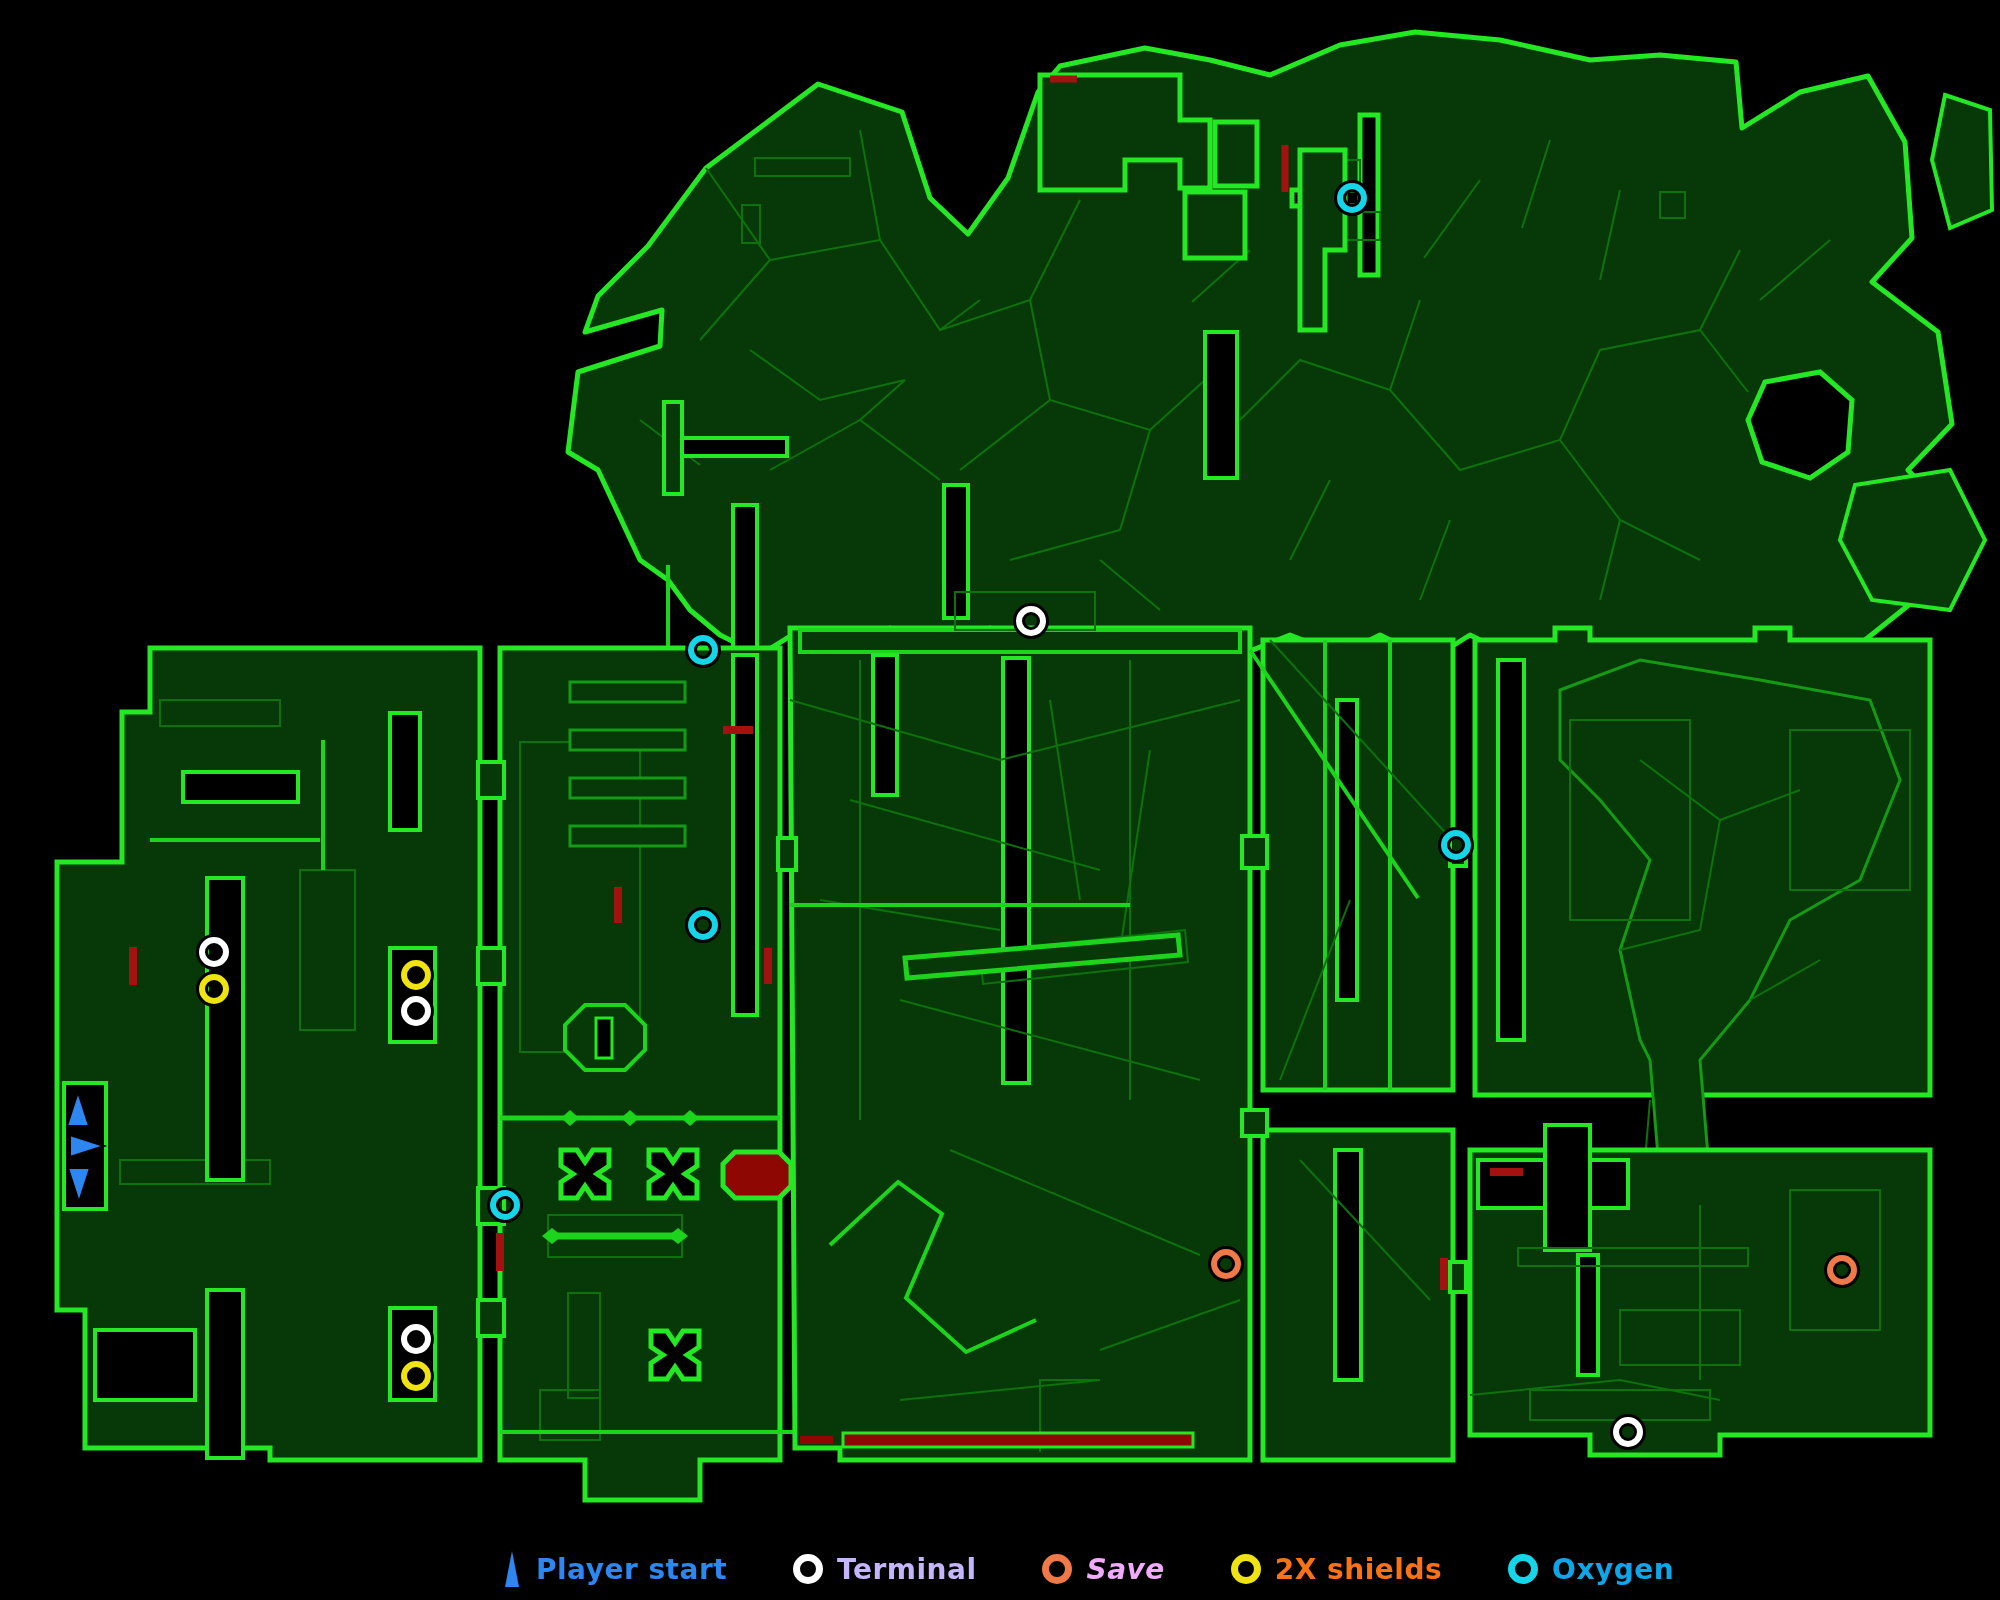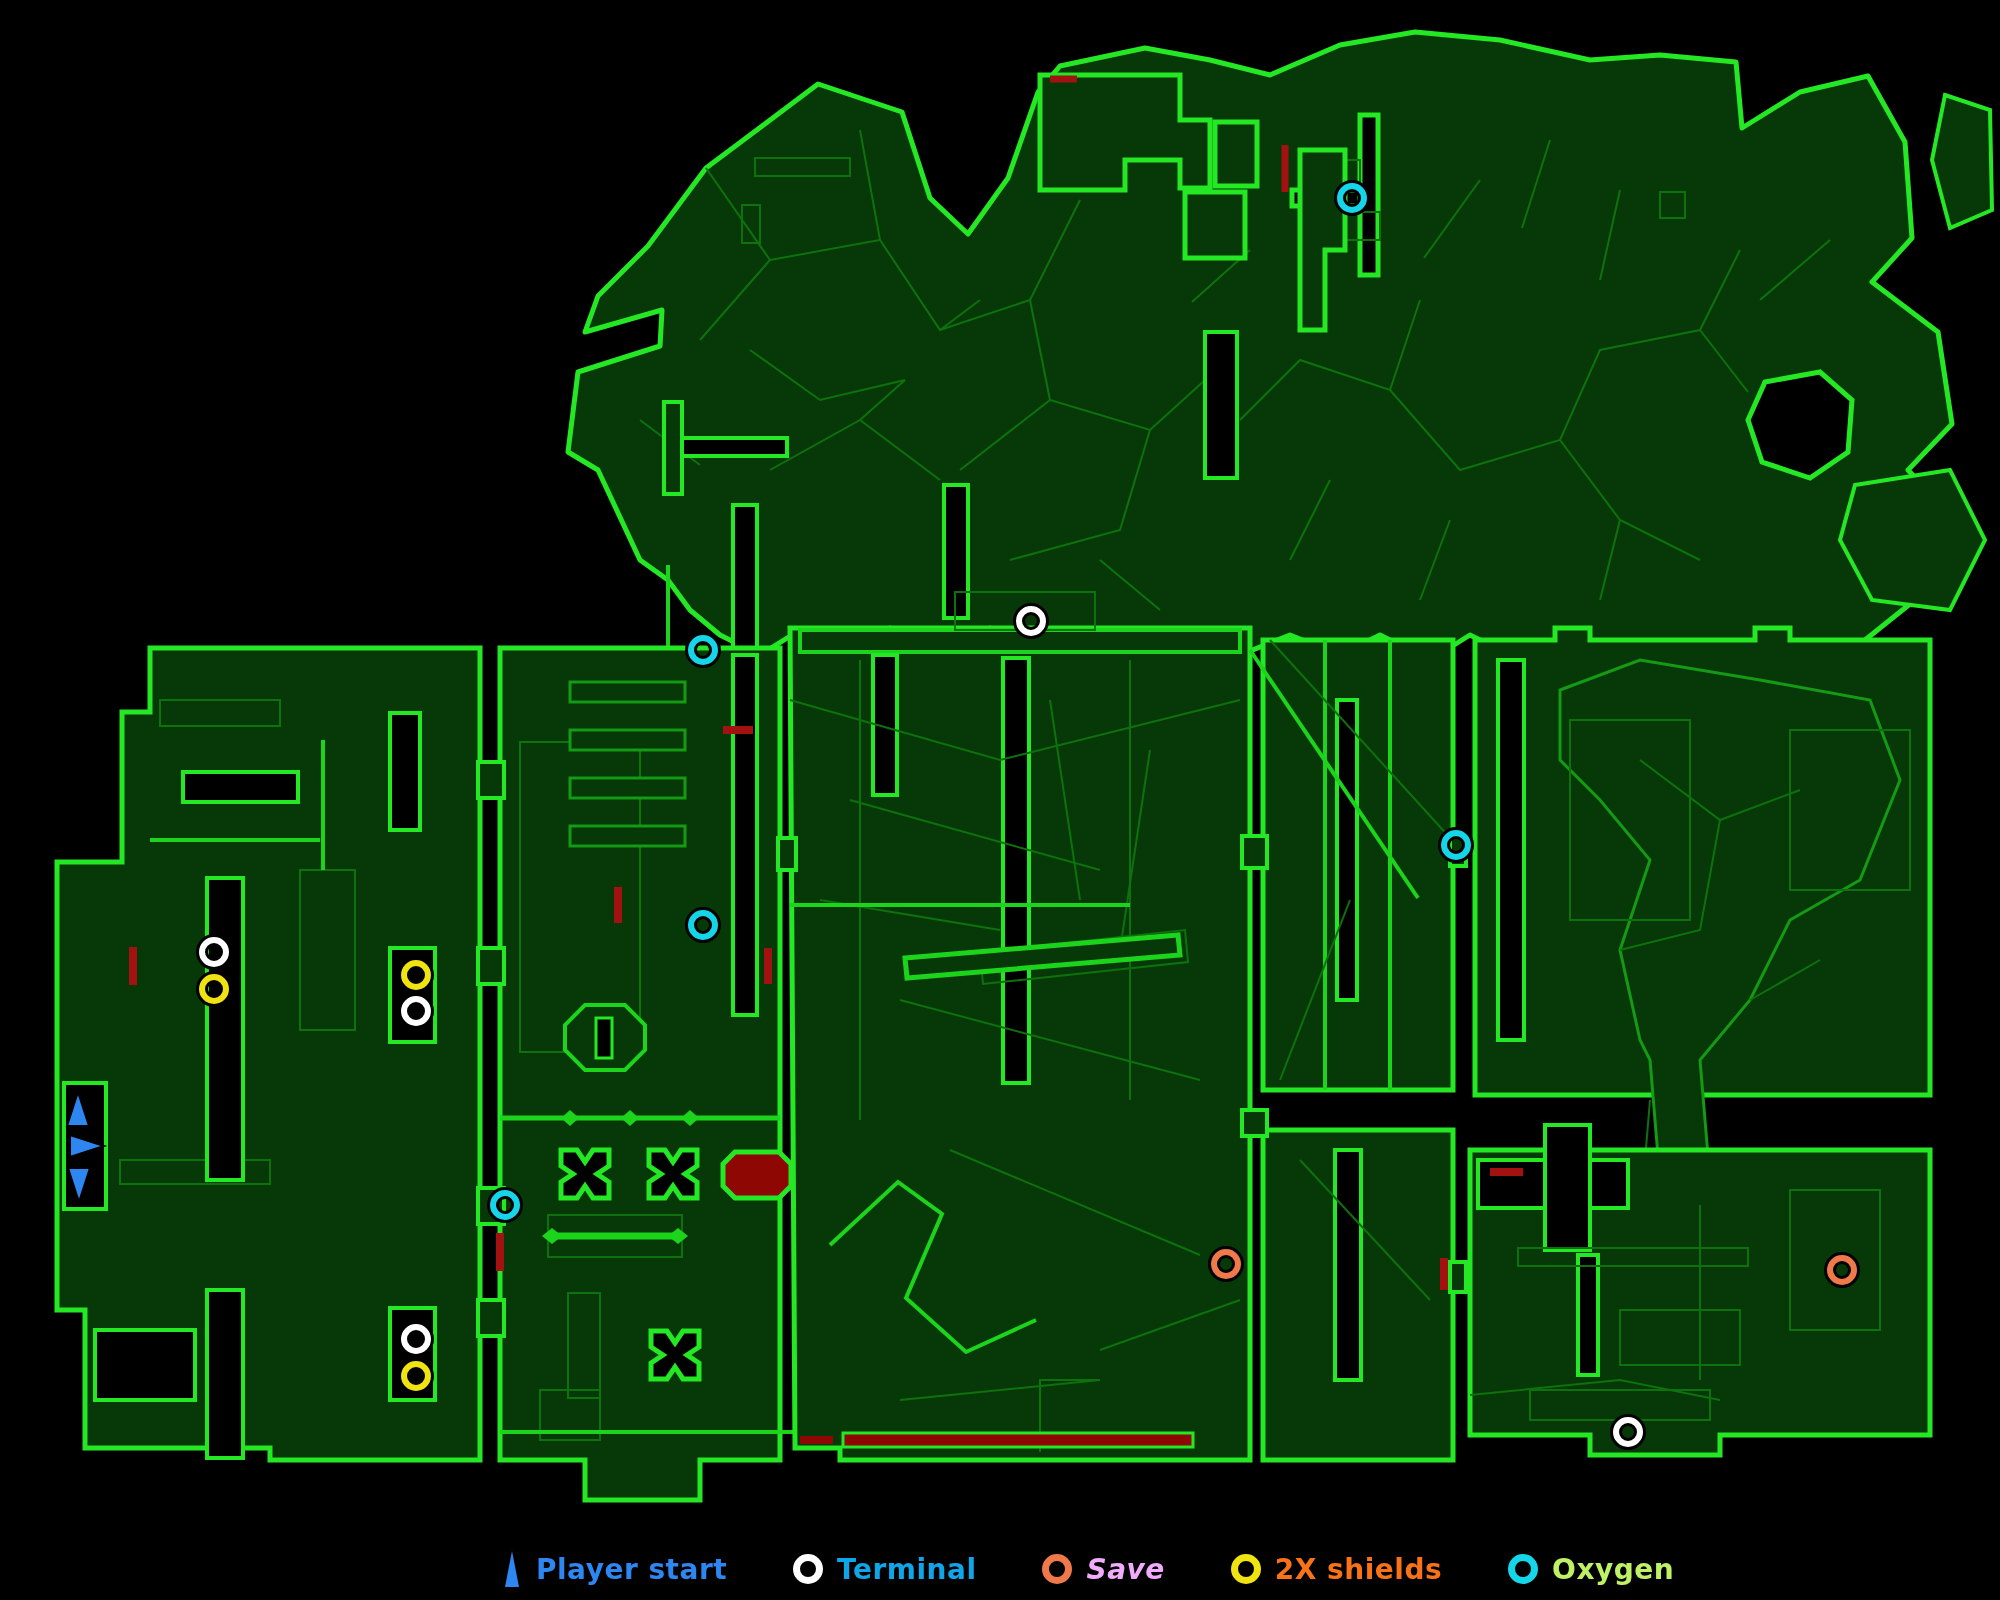--- a/index.html
+++ b/index.html
@@ -291,31 +291,31 @@
 <div id="legend-bar" style="padding-left:502px;">
   <div id="legend-items" style="display:flex;align-items:center;">
         <div class="legend-item">
           <svg width="20" height="40">
             <polygon points="10,2 17,38 3,38" fill="#2e86f0"></polygon>
           </svg>
           <span class="legend-label" style="color: rgb(46, 134, 240);">Player start</span>
         </div>
         <div class="legend-item">
           <span class="ring" style="border-color: rgb(255, 255, 255);"></span>
-          <span class="legend-label" style="color: #0ea5e9;">Terminal</span>
+          <span class="legend-label" style="color: #c4b5fd;">Terminal</span>
         </div>
         <div class="legend-item">
           <span class="ring" style="border-color: rgb(240, 121, 74);"></span>
           <span class="legend-label" style="color: #f0abfc; font-style: italic;">Save</span>
         </div>
         <div class="legend-item">
           <span class="ring" style="border-color: rgb(239, 227, 18);"></span>
           <span class="legend-label" style="color: #f97316;">2X shields</span>
         </div>
         <div class="legend-item">
           <span class="ring" style="border-color: rgb(20, 214, 232);"></span>
-          <span class="legend-label" style="color: #bef264;">Oxygen</span>
+          <span class="legend-label" style="color: #0ea5e9;">Oxygen</span>
         </div>
       </div>
 
 </div>
 
 </div>
 
 </body></html>

